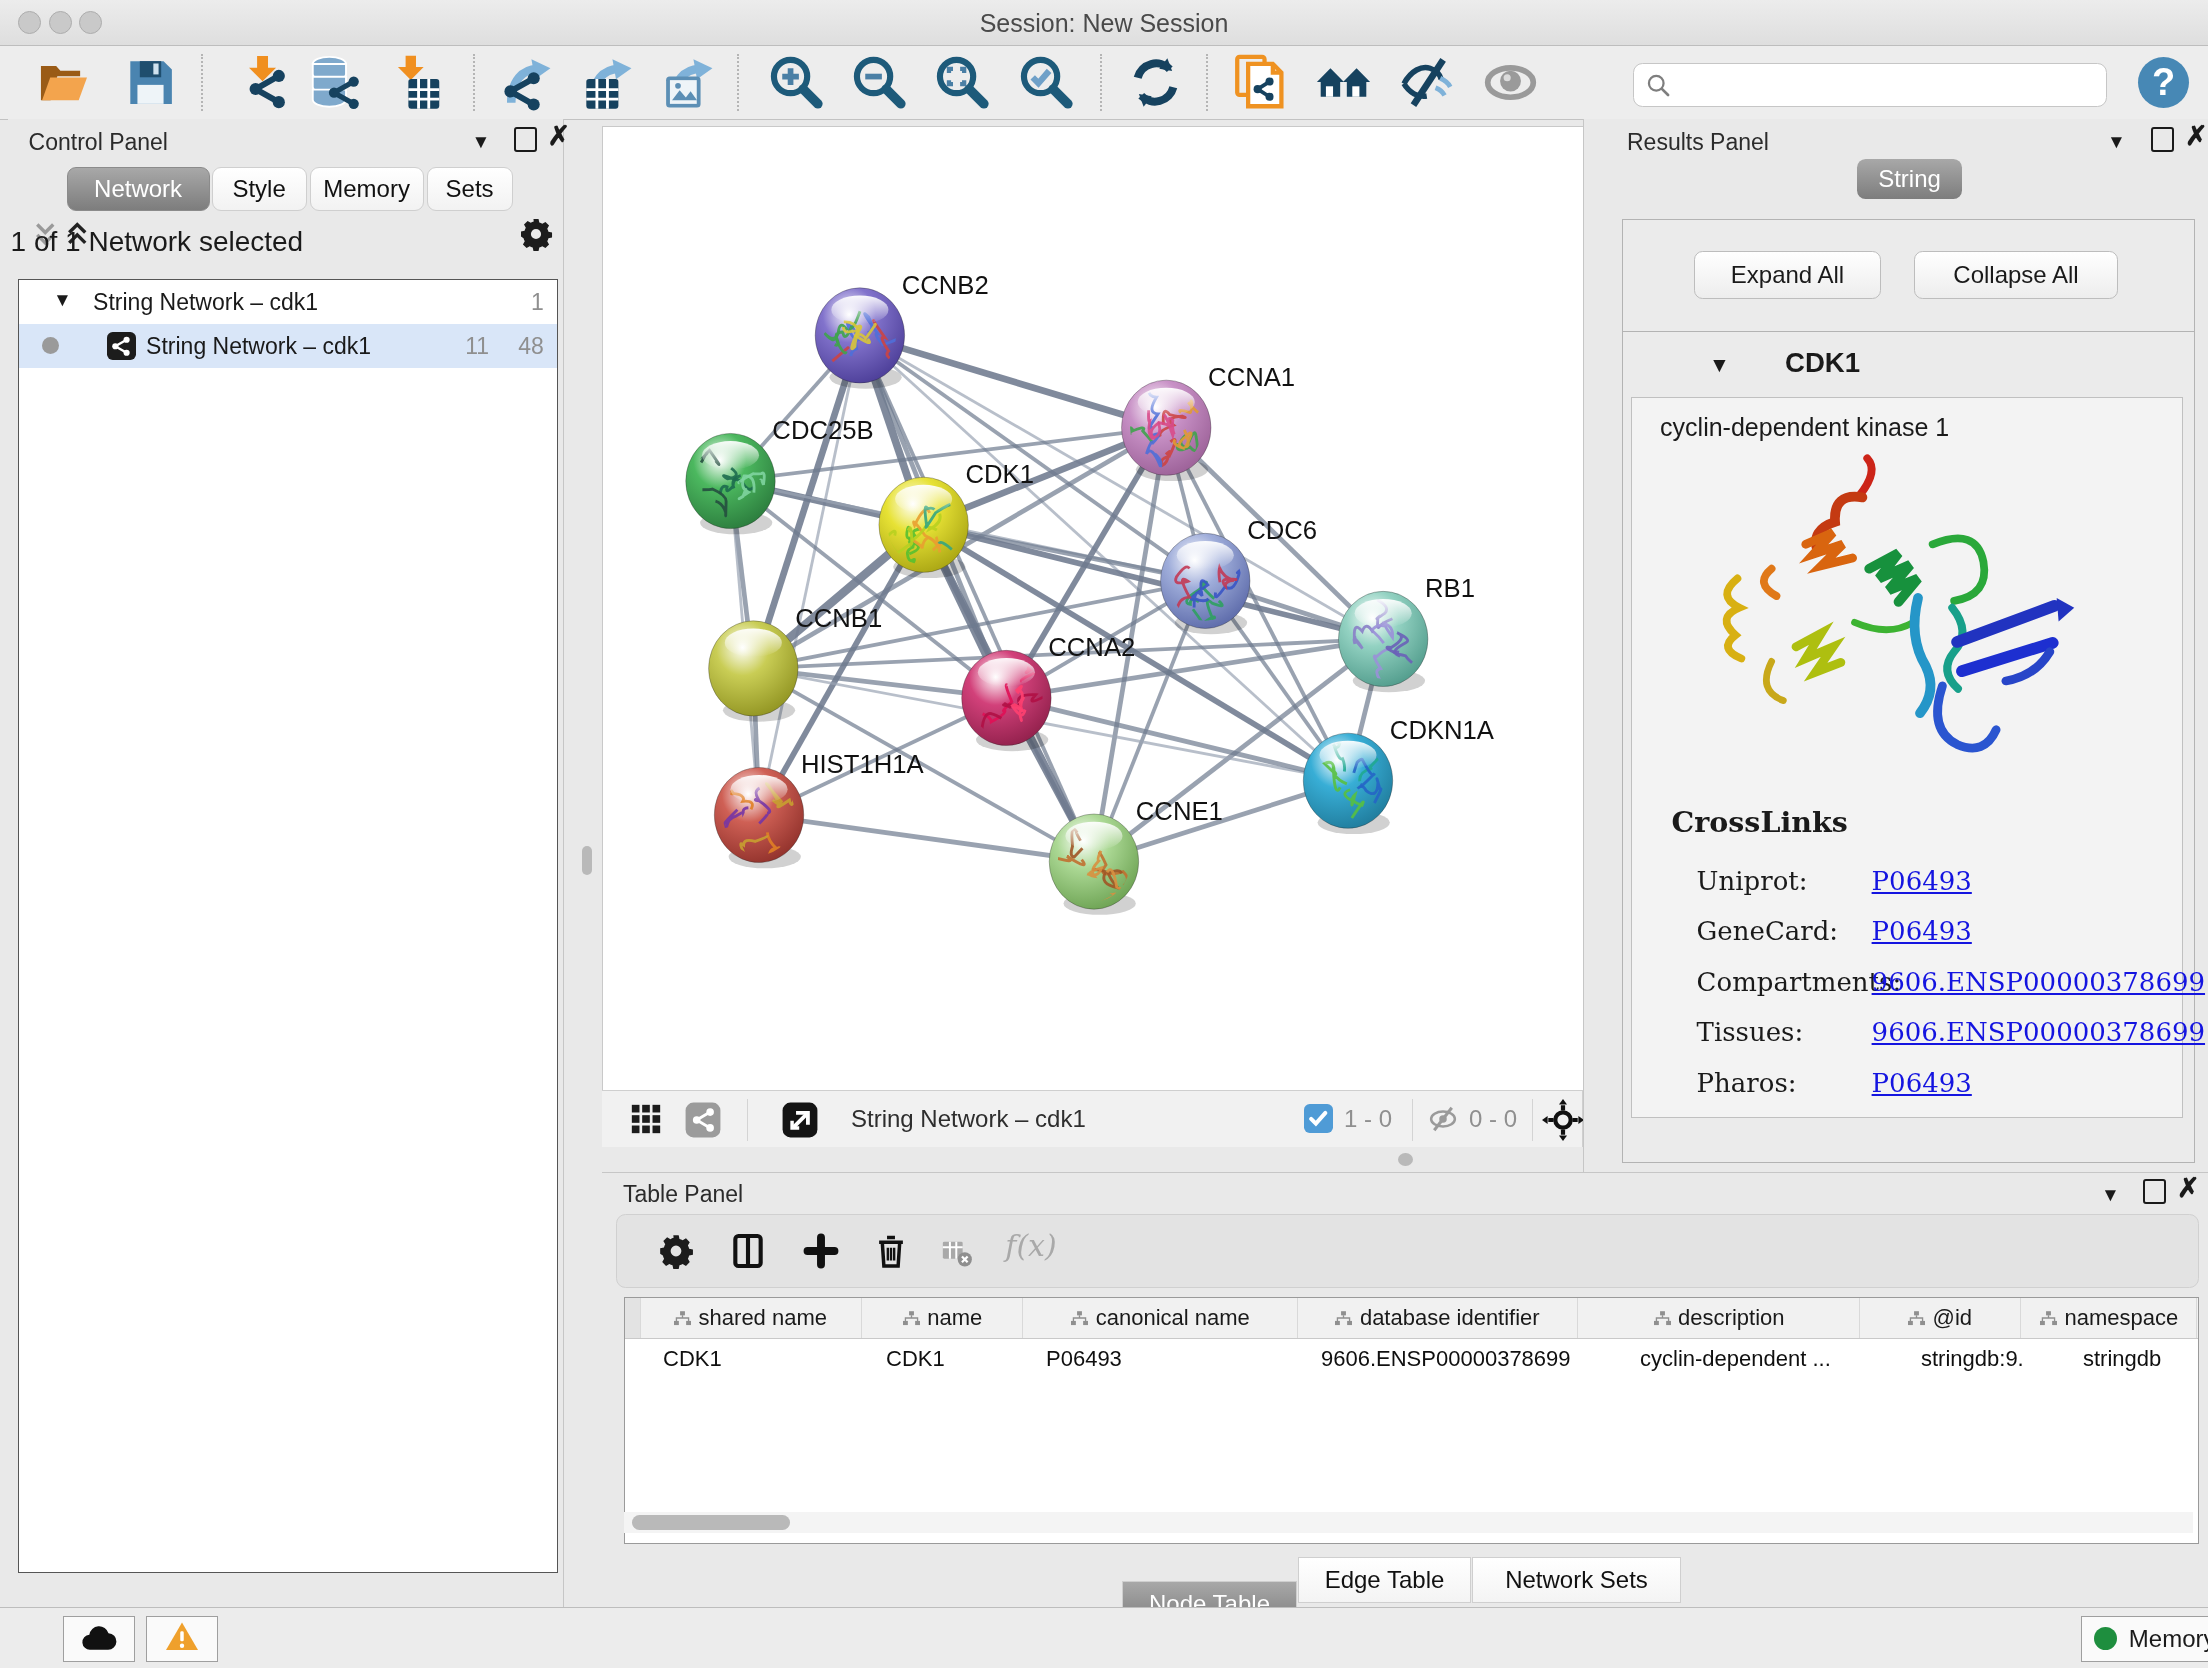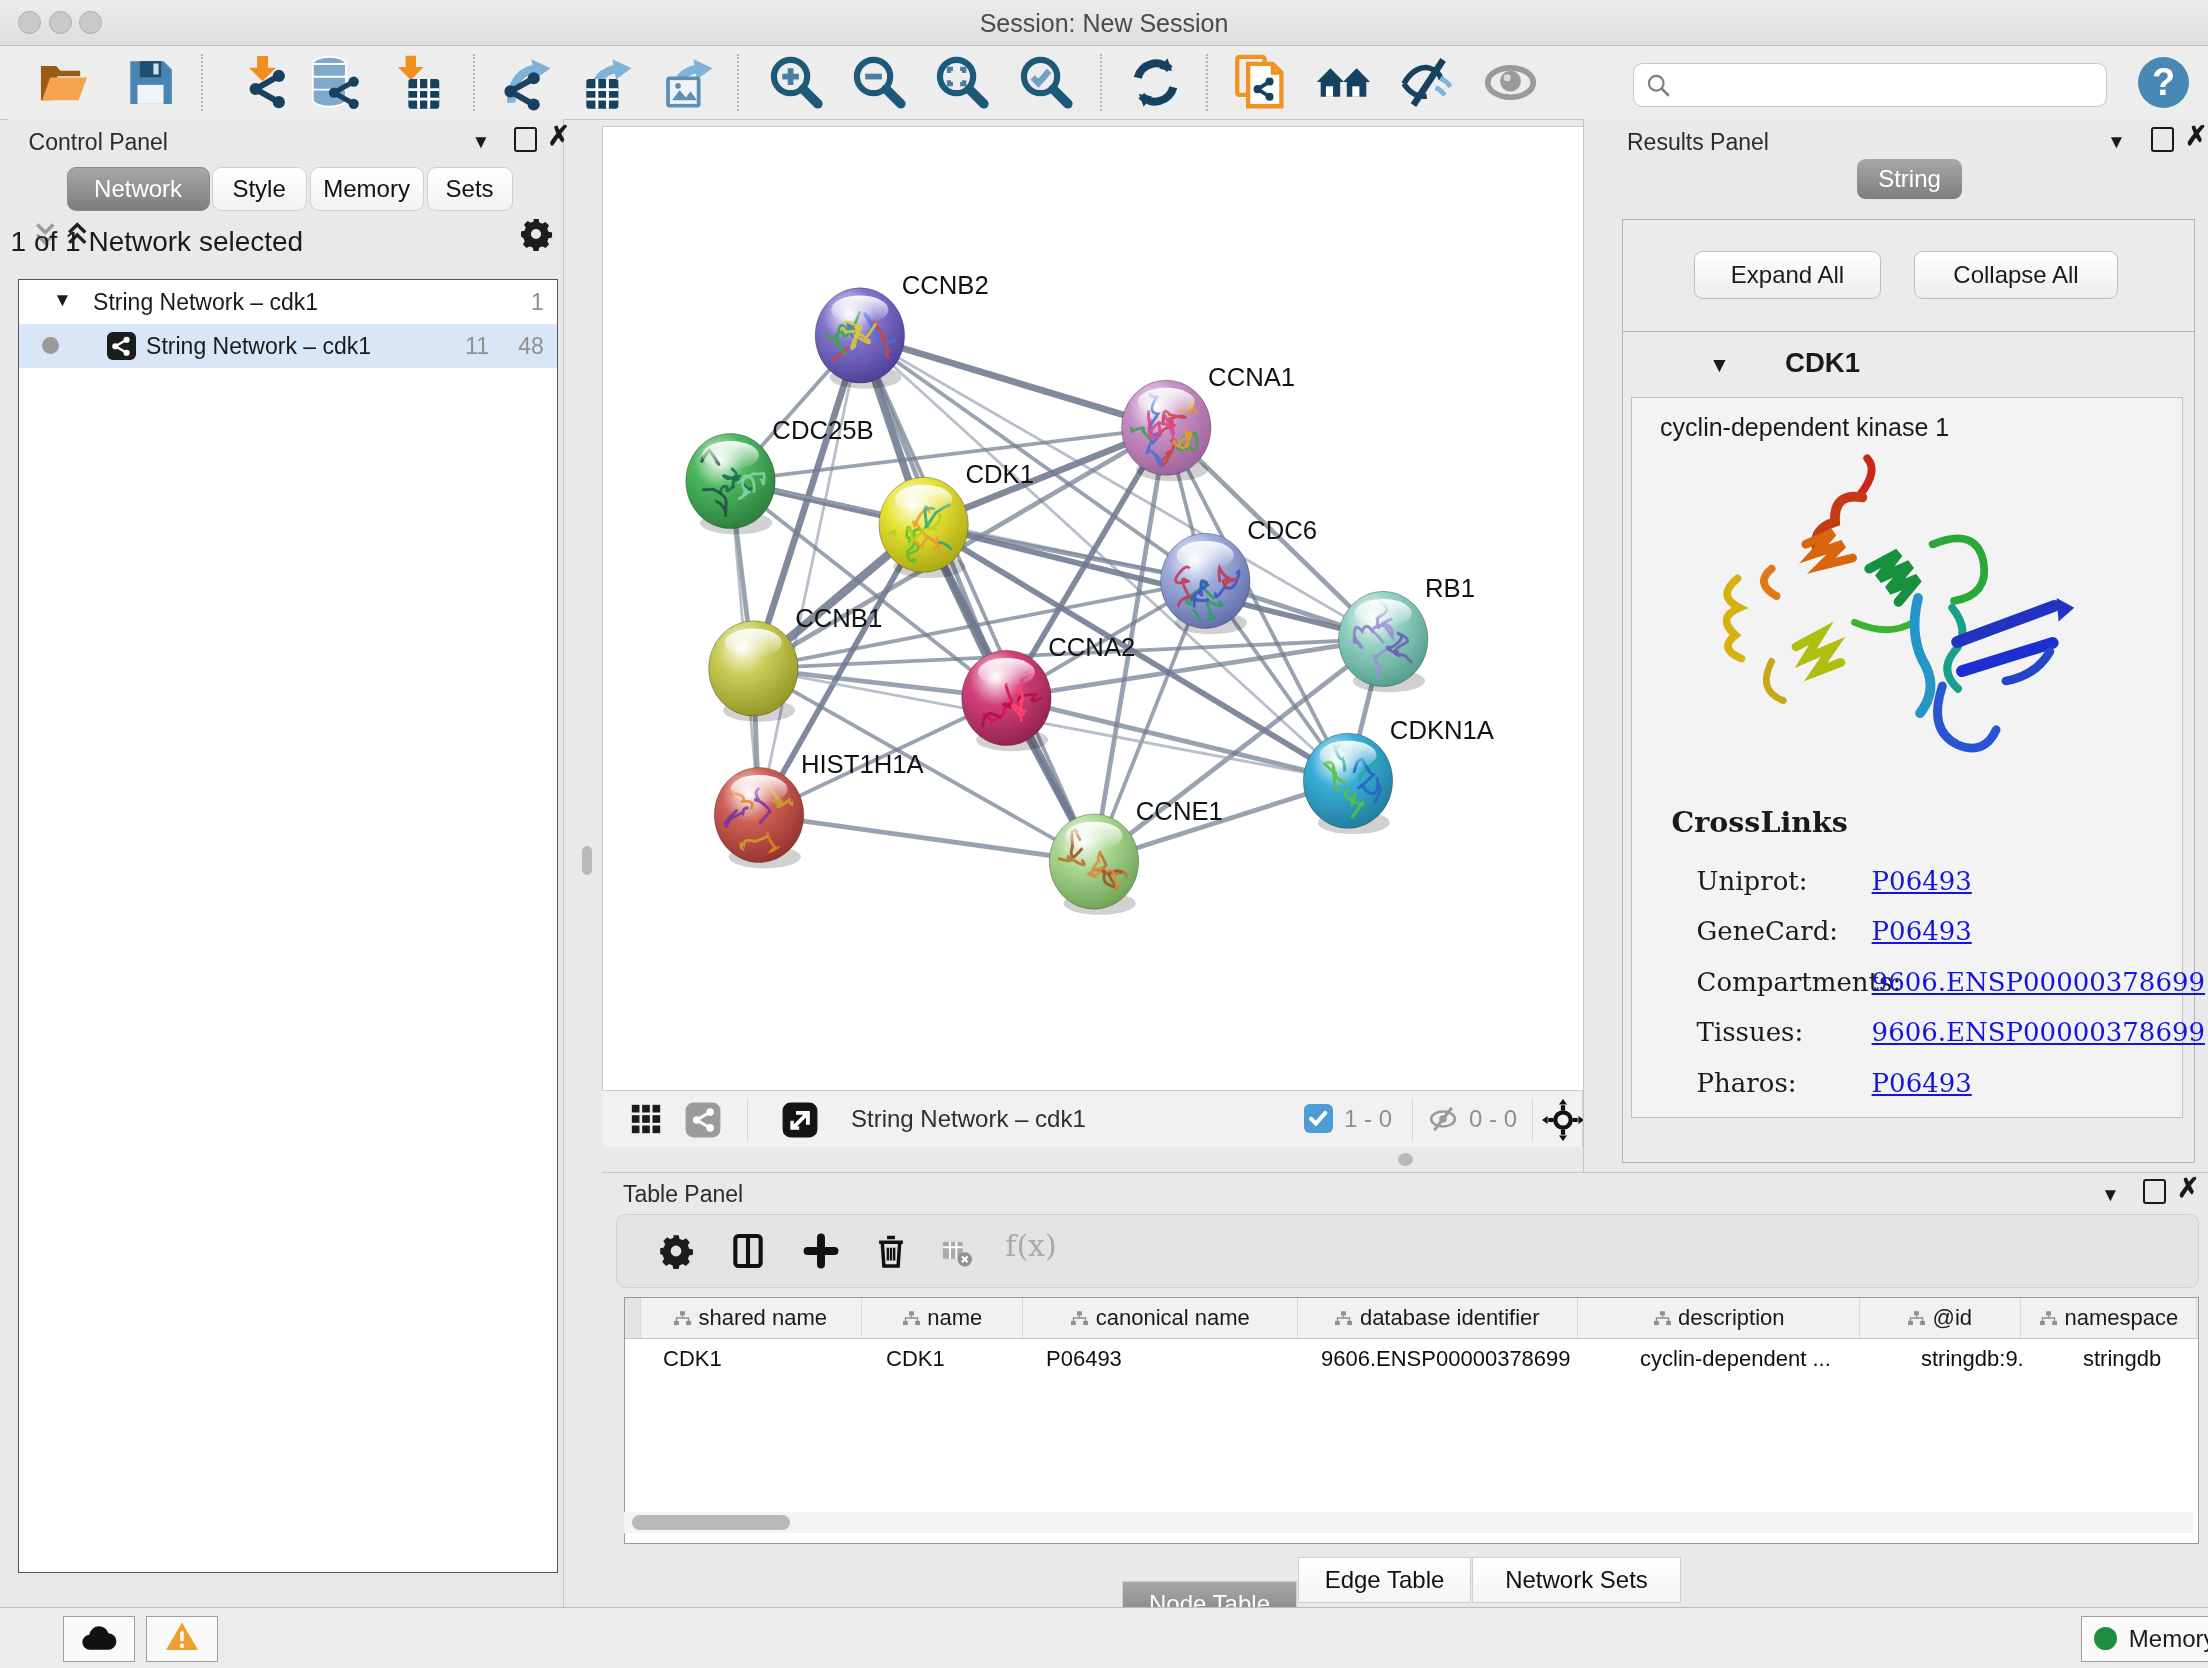--- a/index.html
+++ b/index.html
@@ -756,21 +756,21 @@
         </svg>
     </span>
     <span class="abs tp-icon" style="left:323px;width:34px;height:34px;top:21px">
       <svg viewBox="0 0 24 24">
           <rect x="2" y="4" width="14" height="12" rx="1" fill="#a9a9a9"></rect>
           <path d="M2 8h14M7 4v12M11.5 4v12" stroke="#fff" stroke-width="1.4"></path>
           <circle cx="17.5" cy="16.5" r="5" fill="#8f8f8f"></circle>
           <path d="M15.5 14.5l4 4m0-4l-4 4" stroke="#fff" stroke-width="1.6"></path>
         </svg>
     </span>
-    <span class="abs" style="left:388px;top:13.3px;font-size:30px;color:#a9a9a9;"><span class="serif">f(x)</span></span>
+    <span class="abs" style="left:388px;top:13.3px;font-size:30px;color:#a9a9a9;font-style:italic"><span class="serif">f(x)</span></span>
   </div>
 
   <div class="abs data-table" id="data-table">
       <div class="th-row">
         <div class="th-cell" style="left: 15px; width: 221px;">
           <svg width="17" height="15" viewBox="0 0 14 12">
             <g fill="#8f8f8f">
               <rect x="5" y="0" width="4" height="3.4"></rect>
               <rect x="0" y="8" width="4" height="3.4"></rect>
               <rect x="10" y="8" width="4" height="3.4"></rect>

